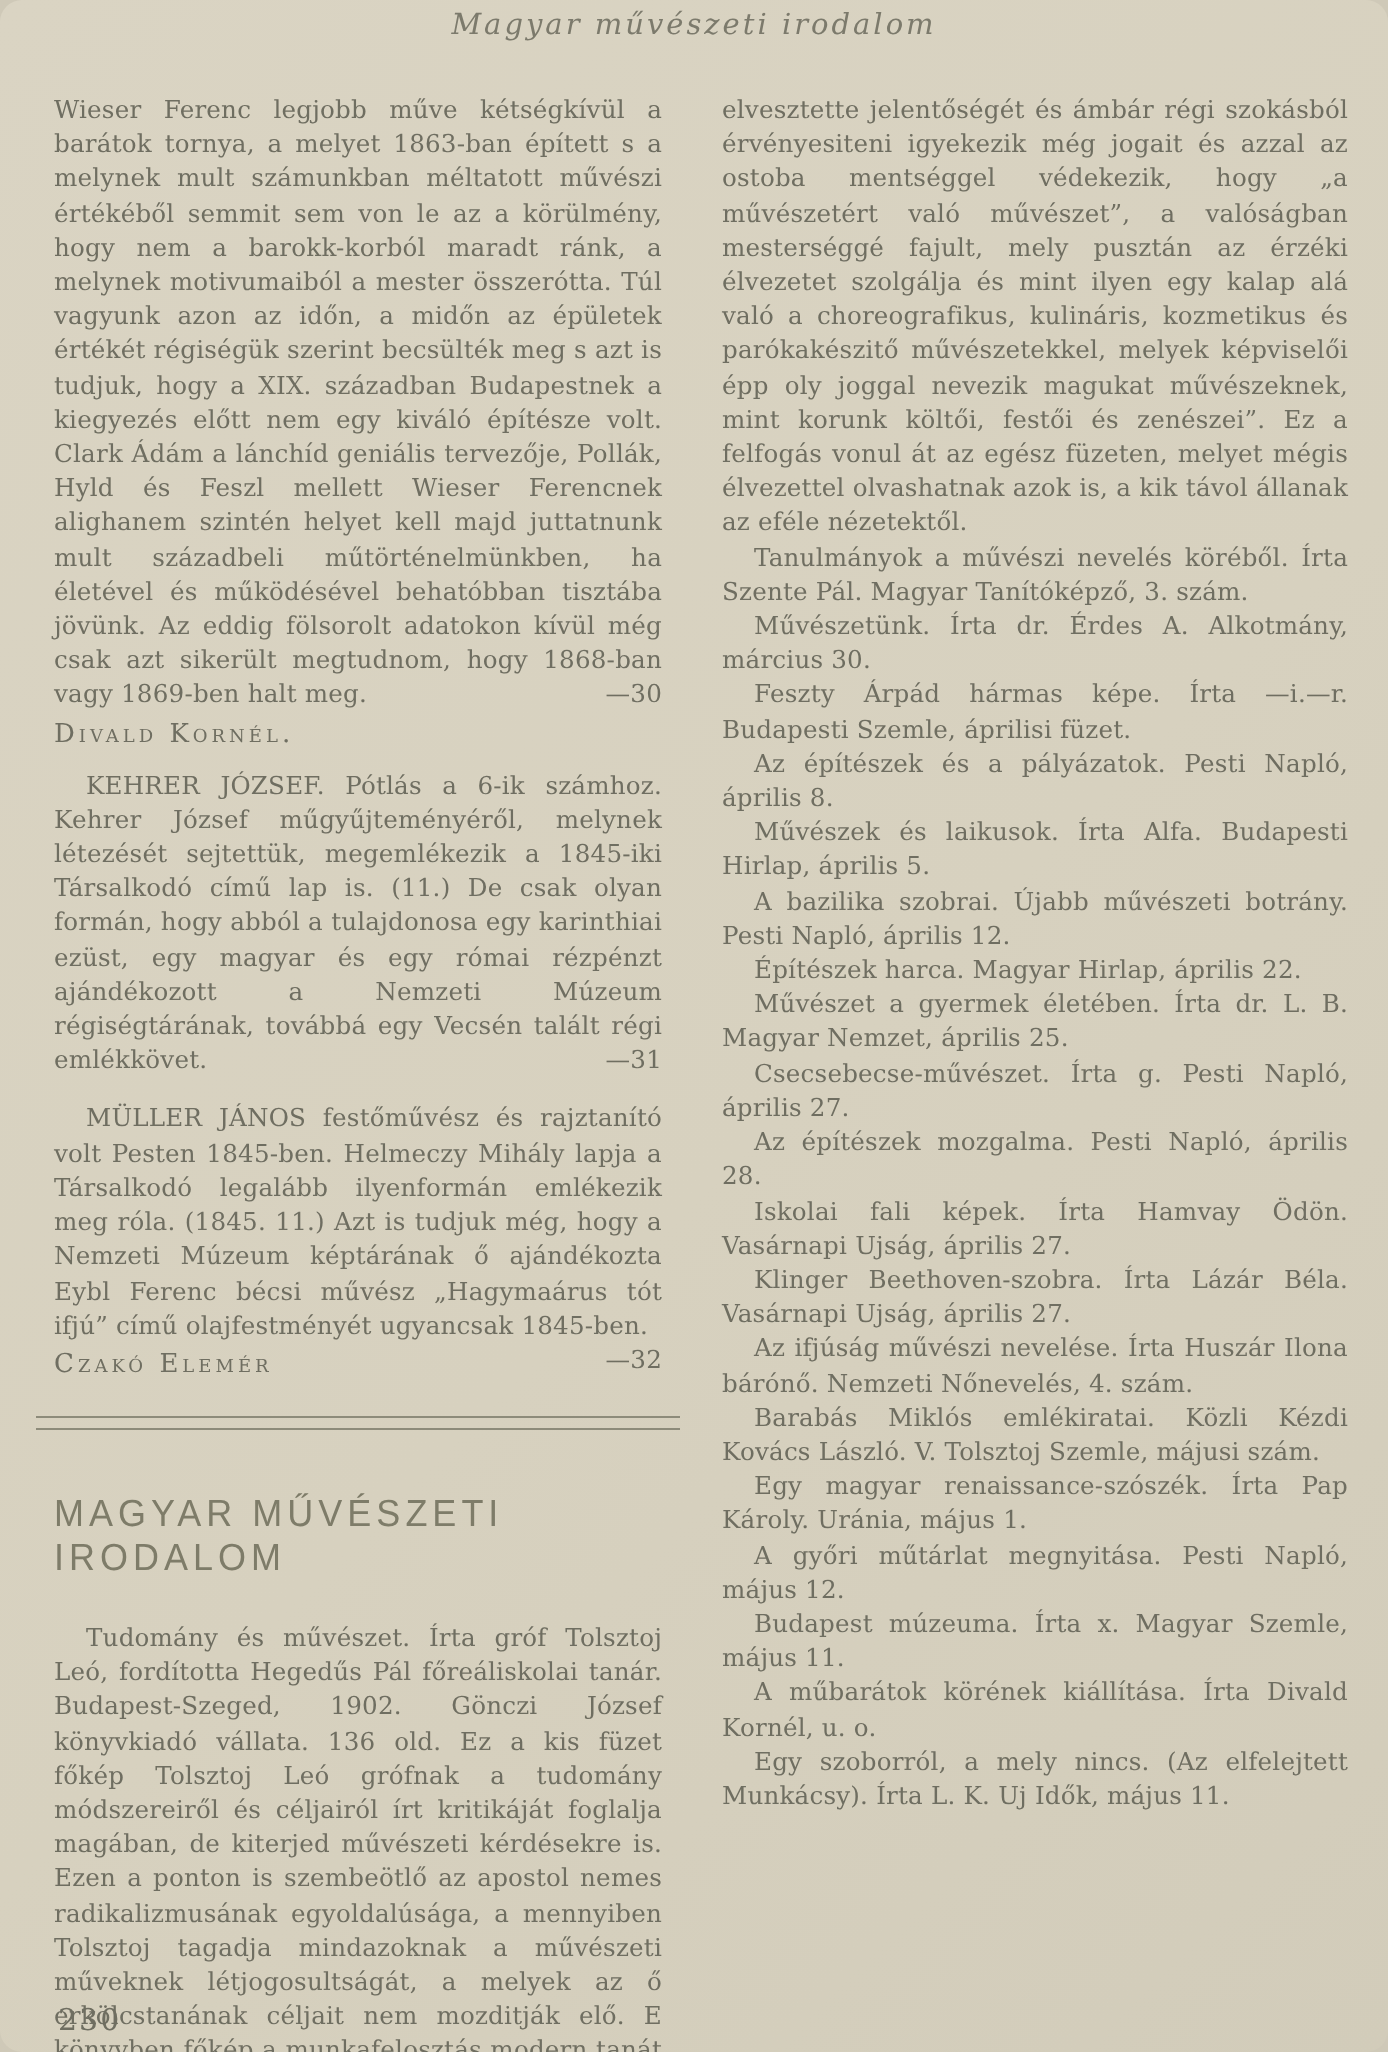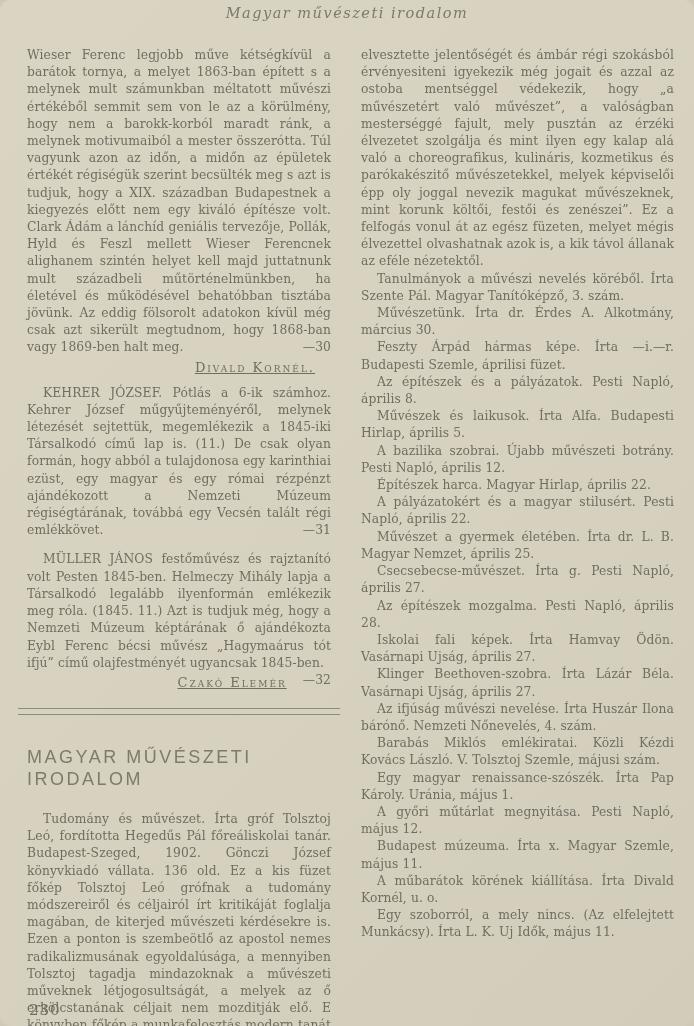--- a/index.html
+++ b/index.html
@@ -26,25 +26,24 @@
   .col-left{width:304px;}
   .col-right{width:313px;}
   p{
     margin:0;text-align:justify;
     font-size:12.3px;line-height:17.2px;
     letter-spacing:0.1px;
   }
   .indent{text-indent:16px;}
   .ref{float:right;}
   .signature{
-    text-align:right;padding-right:16px;
+    text-align:left;padding-right:16px;
     font-variant:small-caps;letter-spacing:2px;
     font-size:13px;color:#6f6e61;
     margin:3px 0 10px;
-    text-decoration:underline;
   }
   .sig-czako{margin:3px 0 0;}
   .section-divider{
     margin:18px 0 0 -9px;width:322px;height:5px;
     border-top:1px solid #8d8b7a;
     border-bottom:1px solid #8d8b7a;
   }
   .section-heading{
     margin:31px 0 23px;
     font-family:"Liberation Sans", sans-serif;
@@ -85,21 +84,20 @@
 
     <div class="col-right">
       <p>elvesztette jelentőségét és ámbár régi szokásból érvényesiteni igyekezik még jogait és azzal az ostoba mentséggel védekezik, hogy „a művészetért való művészet”, a valóságban mesterséggé fajult, mely pusztán az érzéki élvezetet szolgálja és mint ilyen egy kalap alá való a choreografikus, kulináris, kozmetikus és parókakészitő művészetekkel, melyek képviselői épp oly joggal nevezik magukat művészeknek, mint korunk költői, festői és zenészei”. Ez a felfogás vonul át az egész füzeten, melyet mégis élvezettel olvashatnak azok is, a kik távol állanak az eféle nézetektől.</p>
       <p class="indent">Tanulmányok a művészi nevelés köréből. Írta Szente Pál. Magyar Tanítóképző, 3. szám.</p>
       <p class="indent">Művészetünk. Írta dr. Érdes A. Alkotmány, március 30.</p>
       <p class="indent">Feszty Árpád hármas képe. Írta —i.—r. Budapesti Szemle, áprilisi füzet.</p>
       <p class="indent">Az építészek és a pályázatok. Pesti Napló, április 8.</p>
       <p class="indent">Művészek és laikusok. Írta Alfa. Budapesti Hirlap, április 5.</p>
       <p class="indent">A bazilika szobrai. Újabb művészeti botrány. Pesti Napló, április 12.</p>
       <p class="indent">Építészek harca. Magyar Hirlap, április 22.</p>
-      <p class="indent">A pályázatokért és a magyar stilusért. Pesti Napló, április 22.</p>
       <p class="indent">Művészet a gyermek életében. Írta dr. L. B. Magyar Nemzet, április 25.</p>
       <p class="indent">Csecsebecse-művészet. Írta g. Pesti Napló, április 27.</p>
       <p class="indent">Az építészek mozgalma. Pesti Napló, április 28.</p>
       <p class="indent">Iskolai fali képek. Írta Hamvay Ödön. Vasárnapi Ujság, április 27.</p>
       <p class="indent">Klinger Beethoven-szobra. Írta Lázár Béla. Vasárnapi Ujság, április 27.</p>
       <p class="indent">Az ifjúság művészi nevelése. Írta Huszár Ilona bárónő. Nemzeti Nőnevelés, 4. szám.</p>
       <p class="indent">Barabás Miklós emlékiratai. Közli Kézdi Kovács László. V. Tolsztoj Szemle, májusi szám.</p>
       <p class="indent">Egy magyar renaissance-szószék. Írta Pap Károly. Uránia, május 1.</p>
       <p class="indent">A győri műtárlat megnyitása. Pesti Napló, május 12.</p>
       <p class="indent">Budapest múzeuma. Írta x. Magyar Szemle, május 11.</p>

